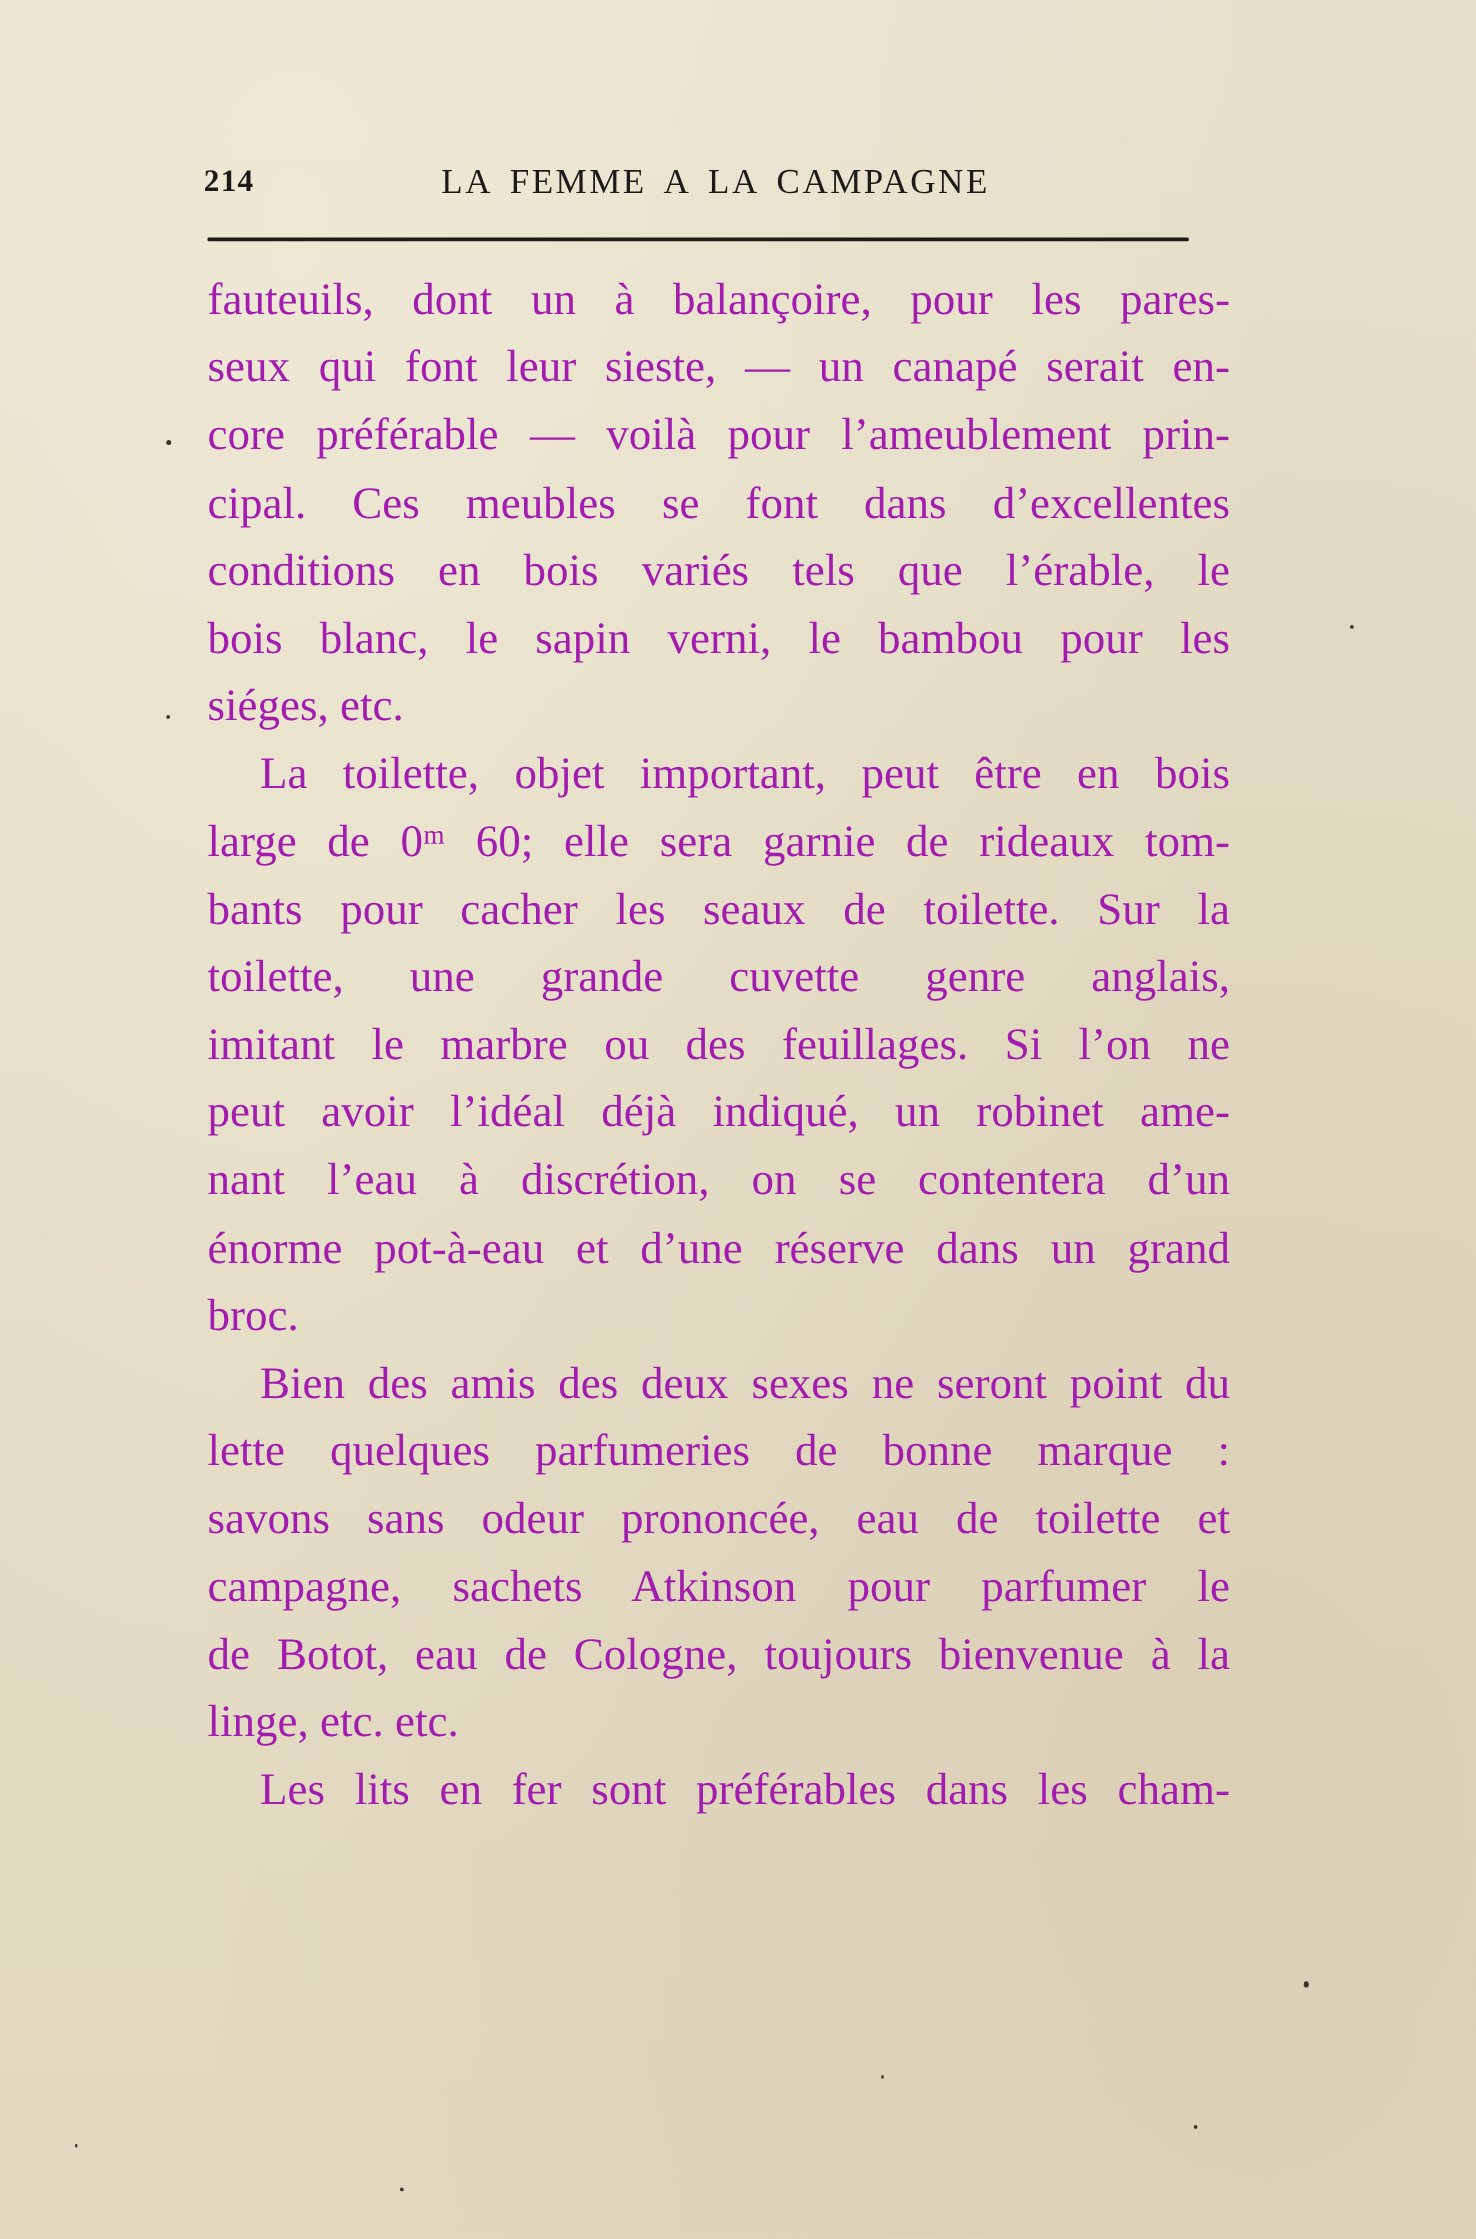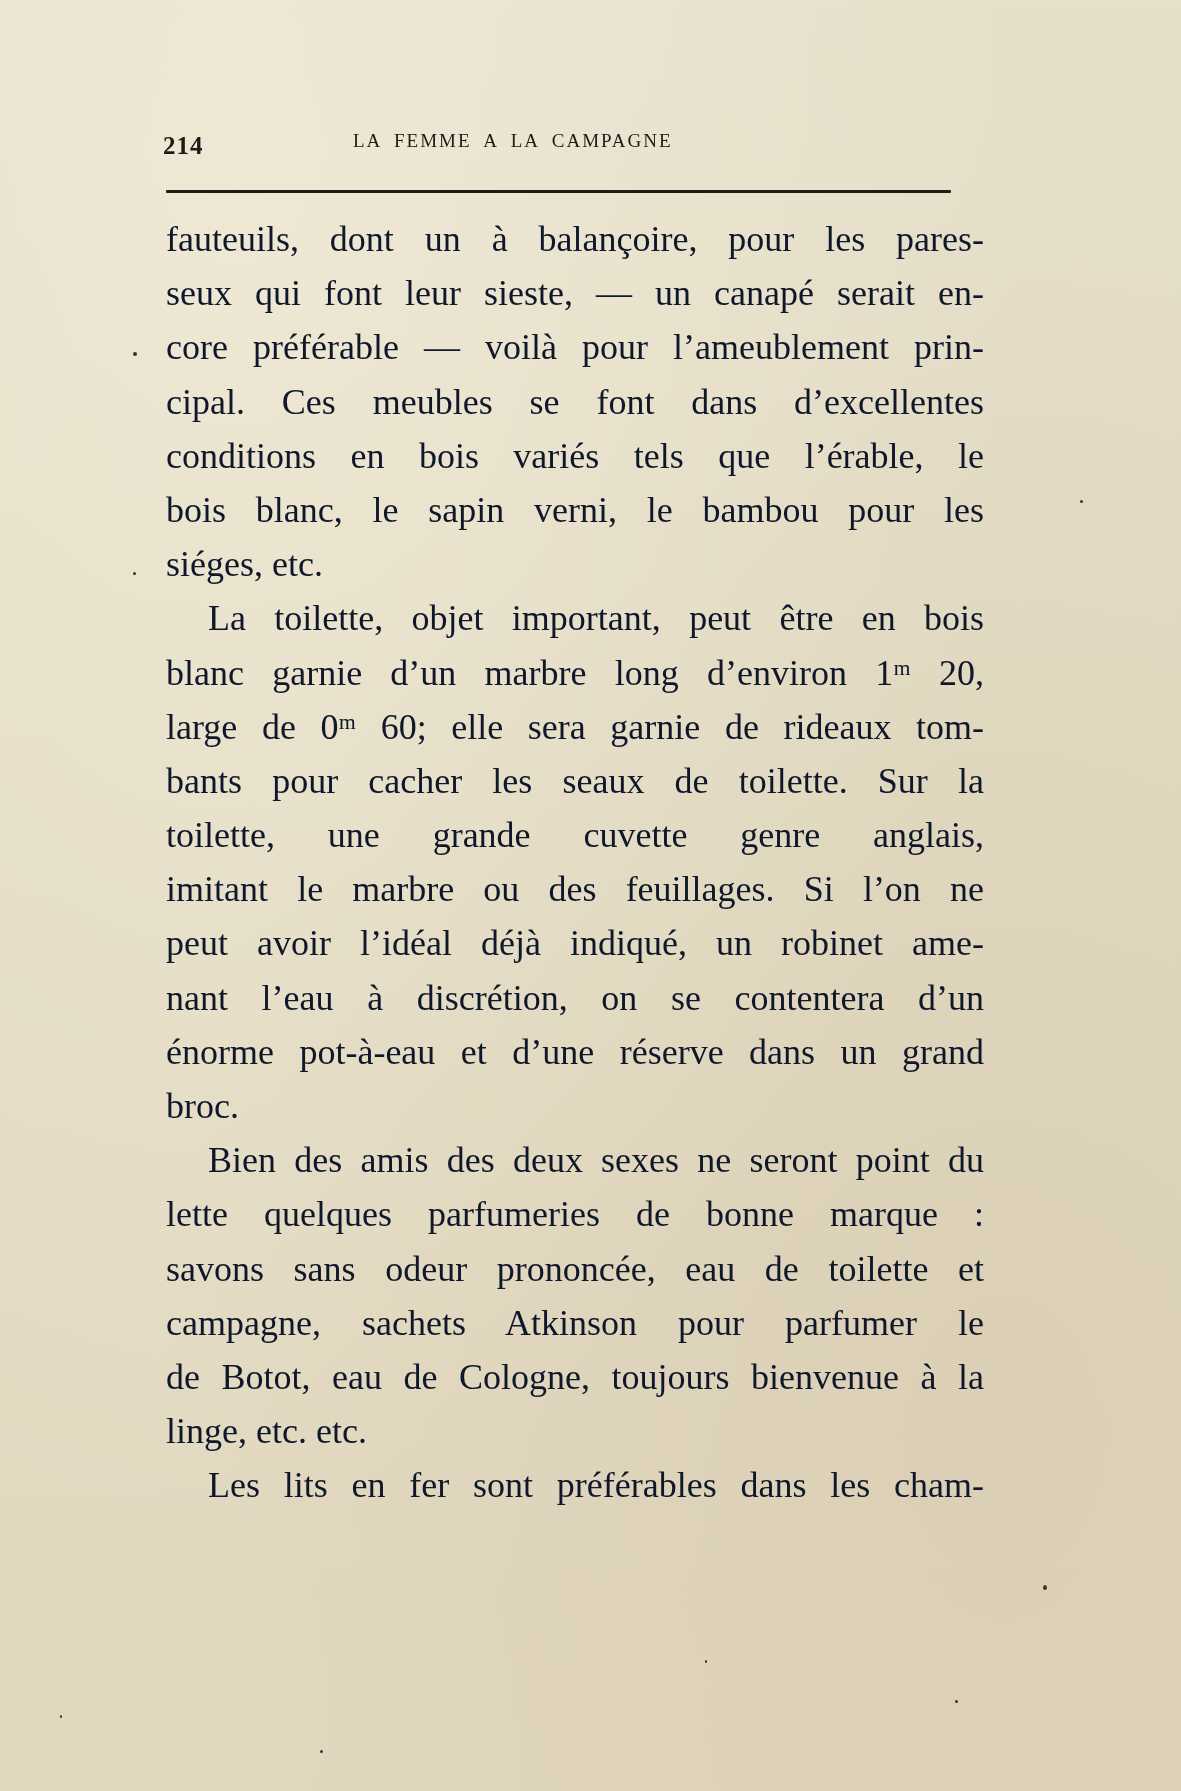--- a/index.html
+++ b/index.html
@@ -38,21 +38,21 @@
     top: 4px;
     font-size: 25px;
     font-family: "Liberation Serif", serif;
     font-weight: bold;
     letter-spacing: 1px;
   }
   .head-title {
     position: absolute;
     left: 190px;
     top: 2px;
-    font-size: 19px;
+    font-size: 28px;
     font-family: "Liberation Serif", serif;
     letter-spacing: 2px;
     word-spacing: 6px;
     text-align: right;
   }
   .head-rule {
     position: absolute;
     left: 166px;
     top: 190px;
     width: 785px;
@@ -62,21 +62,21 @@
   }
   .body-text {
     position: absolute;
     left: 166px;
     top: 212px;
     width: 818px;
     font-family: "Liberation Serif", serif;
     font-size: 36px;
     line-height: 54.2px;
     text-align: justify;
-    color: #0f172a;
+    color: #a21caf;
   }
   .line {
     display: block;
     white-space: nowrap;
     text-align-last: justify;
     text-align: justify;
     height: 54.2px;
     overflow: visible;
   }
   .line.last {
@@ -110,21 +110,20 @@
       <span class="line">seux qui font leur sieste, — un canapé serait en-</span>
       <span class="line">core préférable — voilà pour l’ameublement prin-</span>
       <span class="line">cipal. Ces meubles se font dans d’excellentes</span>
       <span class="line">conditions en bois variés tels que l’érable, le</span>
       <span class="line">bois blanc, le sapin verni, le bambou pour les</span>
       <span class="line last">siéges, etc.</span>
     </div>
 
     <div>
       <span class="line indent">La toilette, objet important, peut être en bois</span>
-      <span class="line">blanc garnie d’un marbre long d’environ 1ᵐ 20,</span>
       <span class="line">large de 0ᵐ 60; elle sera garnie de rideaux tom-</span>
       <span class="line">bants pour cacher les seaux de toilette. Sur la</span>
       <span class="line">toilette, une grande cuvette genre anglais,</span>
       <span class="line">imitant le marbre ou des feuillages. Si l’on ne</span>
       <span class="line">peut avoir l’idéal déjà indiqué, un robinet ame-</span>
       <span class="line">nant l’eau à discrétion, on se contentera d’un</span>
       <span class="line">énorme pot-à-eau et d’une réserve dans un grand</span>
       <span class="line last">broc.</span>
     </div>
 

